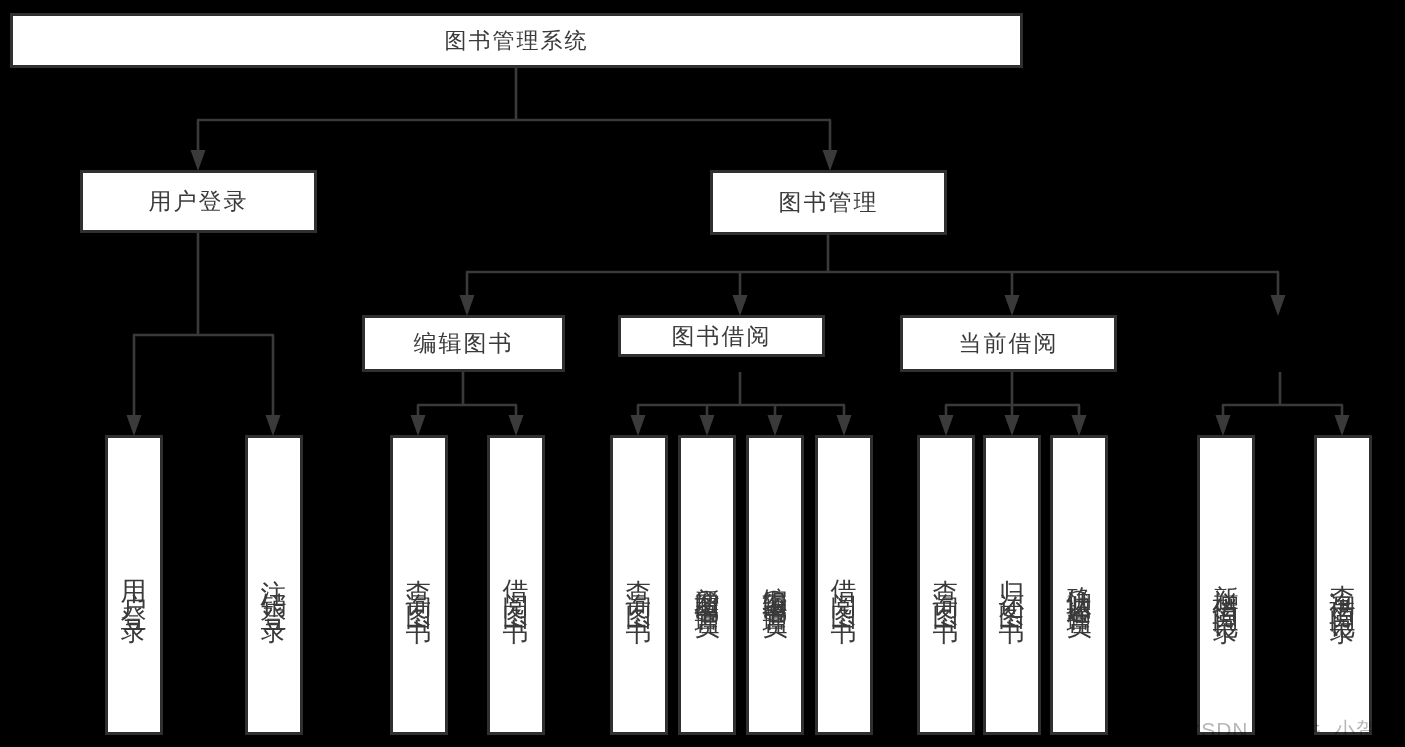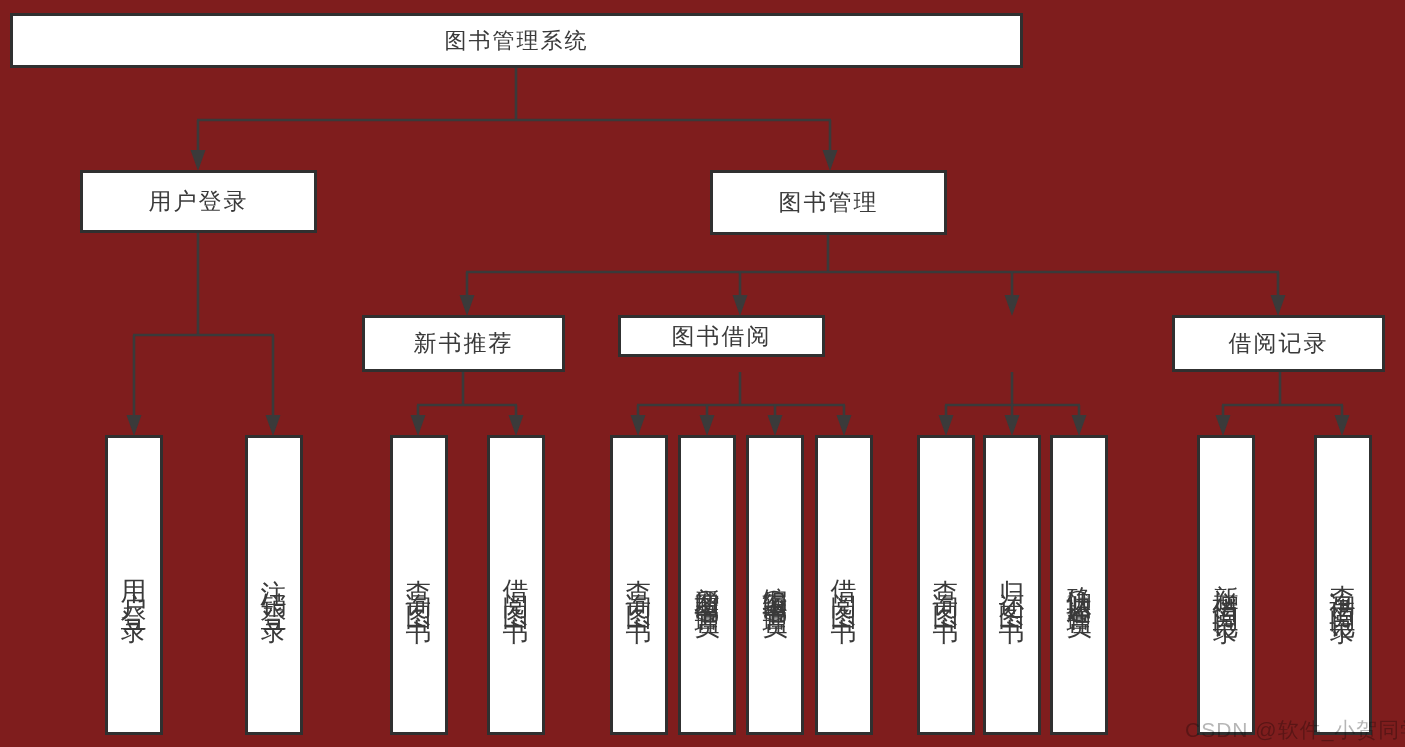--- a/index.html
+++ b/index.html
@@ -1,20 +1,20 @@
 <!DOCTYPE html>
 <html><head>
 <meta charset="utf-8">
 <style>
   html, body { margin: 0; padding: 0; background: #ffffff; }
   #canvas {
     position: relative;
     width: 1405px;
     height: 747px;
-    background: #7f1d1d;
+    background: #000000;
     font-family: "Liberation Sans", sans-serif;
     color: #3a3a3a;
     overflow: hidden;
   }
   #connectors {
     position: absolute;
     left: 0; top: 0;
     width: 1405px; height: 747px;
     pointer-events: none;
   }
@@ -151,27 +151,27 @@
   </div>
 
   <div class="box l2a">
     <span class="hlabel">用户登录</span>
   </div>
   <div class="box l2b">
     <span class="hlabel">图书管理</span>
   </div>
 
   <div class="box l3a">
-    <span class="hlabel">新书推荐</span>
+    <span class="hlabel">编辑图书</span>
   </div>
   <div class="box l3b">
     <span class="hlabel">图书借阅</span>
   </div>
-  <div class="box l3d">
-    <span class="hlabel">借阅记录</span>
+  <div class="box l3c">
+    <span class="hlabel">当前借阅</span>
   </div>
 
   <div class="box leaf p1">
     <span class="vlabel">用户登录</span>
   </div>
   <div class="box leaf p2">
     <span class="vlabel">注销登录</span>
   </div>
   <div class="box leaf p3">
     <span class="vlabel">查询图书</span>

